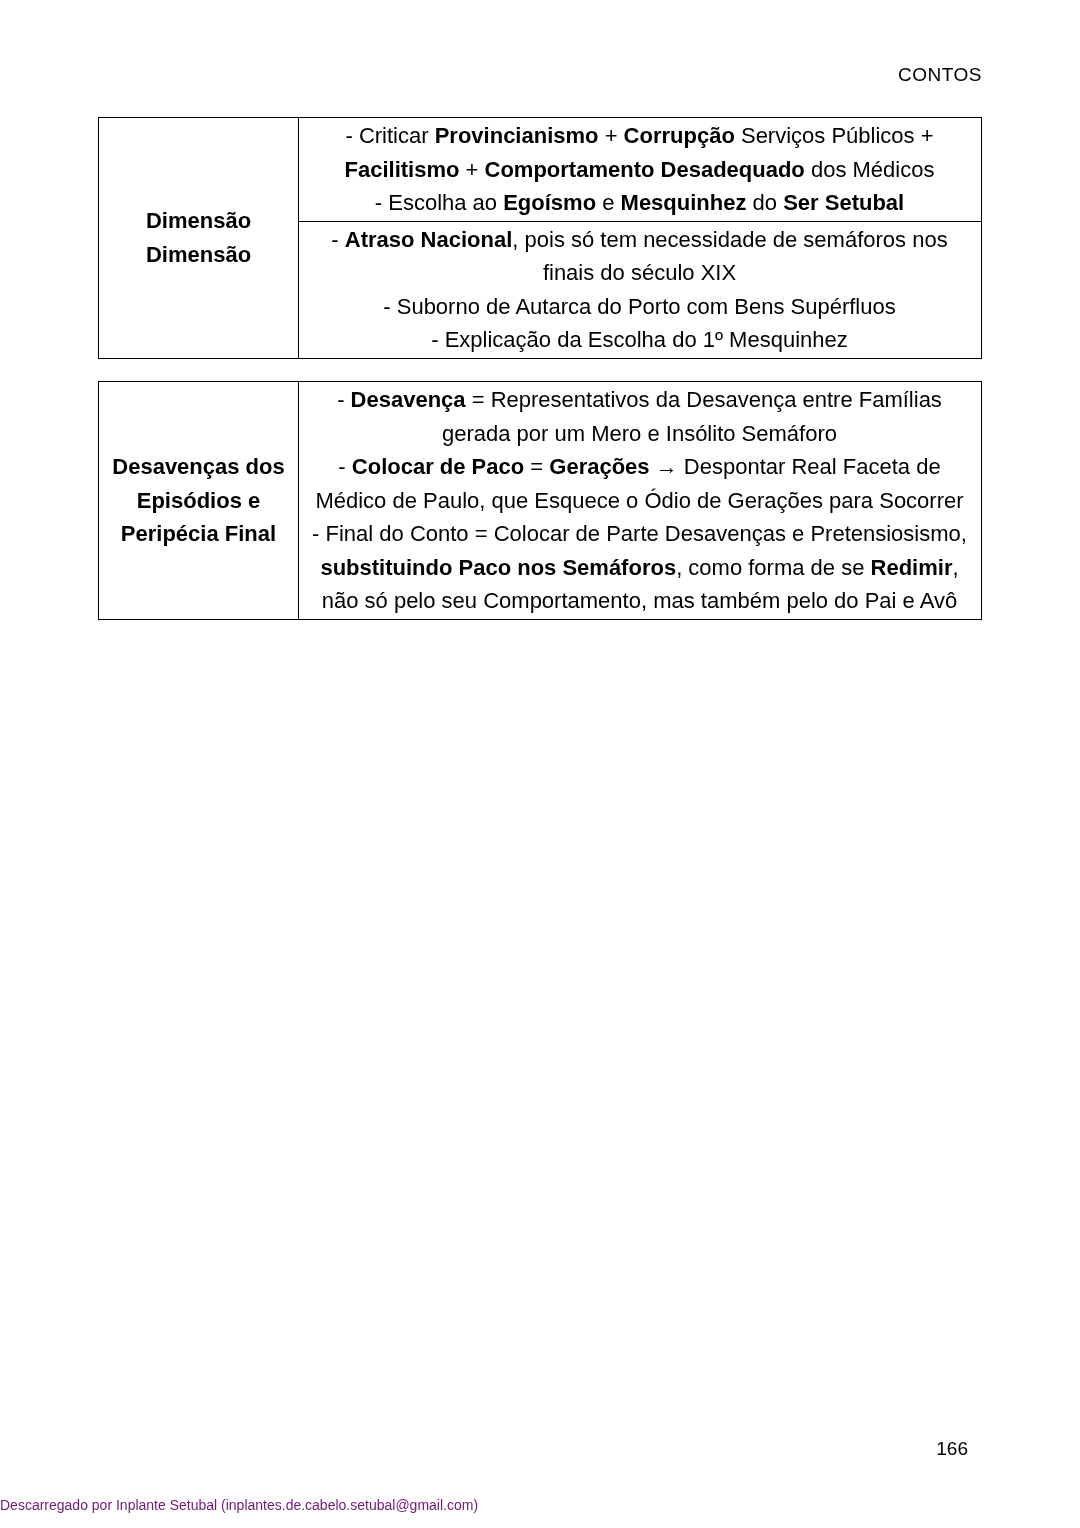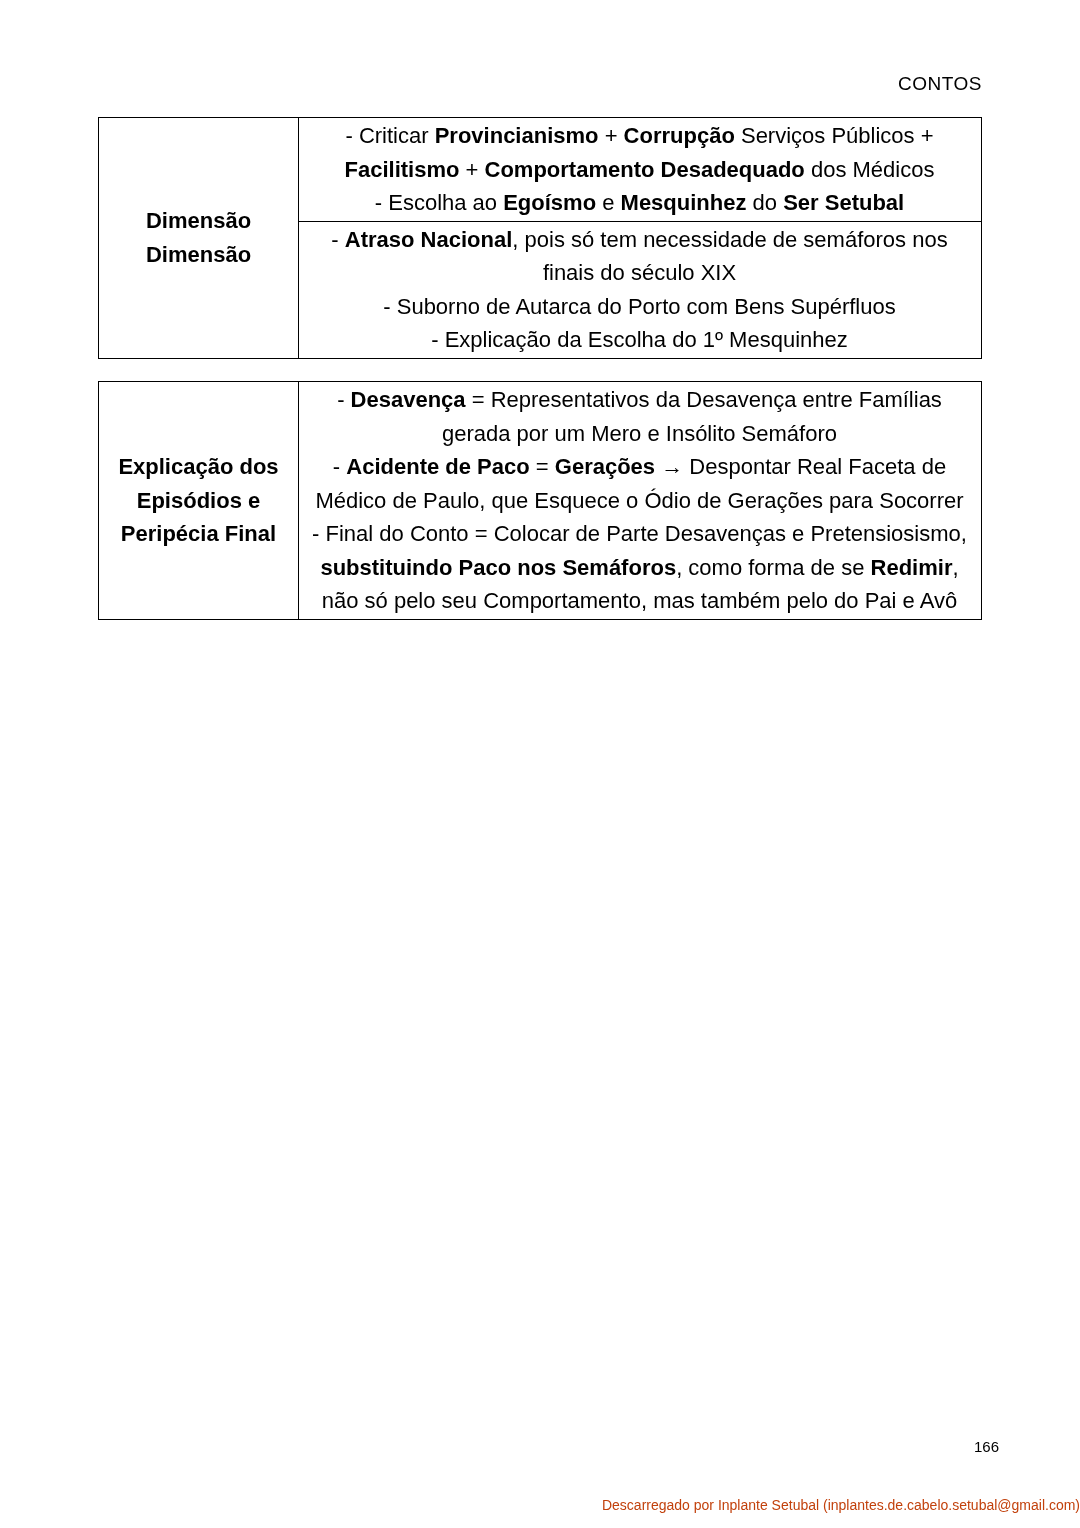--- a/index.html
+++ b/index.html
@@ -1,45 +1,45 @@
 <!DOCTYPE html>
 <html><head>
   <meta charset="utf-8">
   <style>
     html, body { margin: 0; padding: 0; background: #ffffff; }
     body {
       width: 1080px; height: 1528px; position: relative; overflow: hidden;
       font-family: "Liberation Sans", sans-serif; color: #000;
     }
     .header {
-      position: absolute; top: 73px; right: 98px;
+      position: absolute; top: 64px; right: 98px;
       font-size: 19px; letter-spacing: 0.5px;
     }
     table.doc {
       position: absolute; left: 98px; width: 884px;
       border-collapse: collapse;
       font-family: "Liberation Sans", sans-serif;
       font-size: 22px; line-height: 33.5px;
     }
     table.doc td { border: 1.5px solid #000; vertical-align: middle; }
     td.label {
       width: 191px; text-align: center; font-weight: bold;
       padding: 0 4px;
     }
     td.content { padding: 1px 10px 1px 9px; text-align: justify; margin-left: 12px; }
     .line { display: block; text-align: center; }
     .t1 { top: 117px; }
     .t2 { top: 381px; }
     b { font-weight: bold; }
     .pagenum {
-      position: absolute; top: 1438px; right: 81px; font-size: 15px;
+      position: absolute; top: 1438px; right: 112px; font-size: 19px;
     }
     .footer {
-      position: absolute; top: 1497px; left: 0; width: 1080px; text-align: right;
-      font-size: 14px; color: #c2410c;
+      position: absolute; top: 1497px; left: 0; width: 1080px; text-align: left;
+      font-size: 14px; color: #701a75;
     }
   </style>
 </head>
 <body>
 
 <div class="header">CONTOS</div>
 
 <table class="doc t1">
   <tbody>
       <tr>
@@ -59,27 +59,27 @@
           <span class="line"><span>- Explicação da Escolha do 1º Mesquinhez</span></span>
         </td>
   </tr>
 </tbody>
   </table>
 
 <table class="doc t2">
   <tbody>
       <tr>
     <td class="label">
-      <span class="line">Explicação dos</span>
+      <span class="line">Desavenças dos</span>
       <span class="line">Episódios e</span>
       <span class="line">Peripécia Final</span>
     </td>
     <td class="content">
           <span class="line"><span>- </span><b>Desavença</b><span> = Representativos da Desavença entre Famílias gerada por um Mero e Insólito Semáforo</span></span>
-          <span class="line"><span>- </span><b>Acidente de Paco</b><span> = </span><b>Gerações</b><span> → Despontar Real Faceta de Médico de Paulo, que Esquece o Ódio de Gerações para Socorrer</span></span>
+          <span class="line"><span>- </span><b>Colocar de Paco</b><span> = </span><b>Gerações</b><span> → Despontar Real Faceta de Médico de Paulo, que Esquece o Ódio de Gerações para Socorrer</span></span>
           <span class="line"><span>- Final do Conto = Colocar de Parte Desavenças e Pretensiosismo, </span><b>substituindo Paco nos Semáforos</b><span>, como forma de se </span><b>Redimir</b><span>, não só pelo seu Comportamento, mas também pelo do Pai e Avô</span></span>
         </td>
   </tr>
 </tbody>
   </table>
 
 <div class="pagenum">166</div>
 <div class="footer">Descarregado por Inplante Setubal (inplantes.de.cabelo.setubal@gmail.com)</div>
 
 </body></html>

